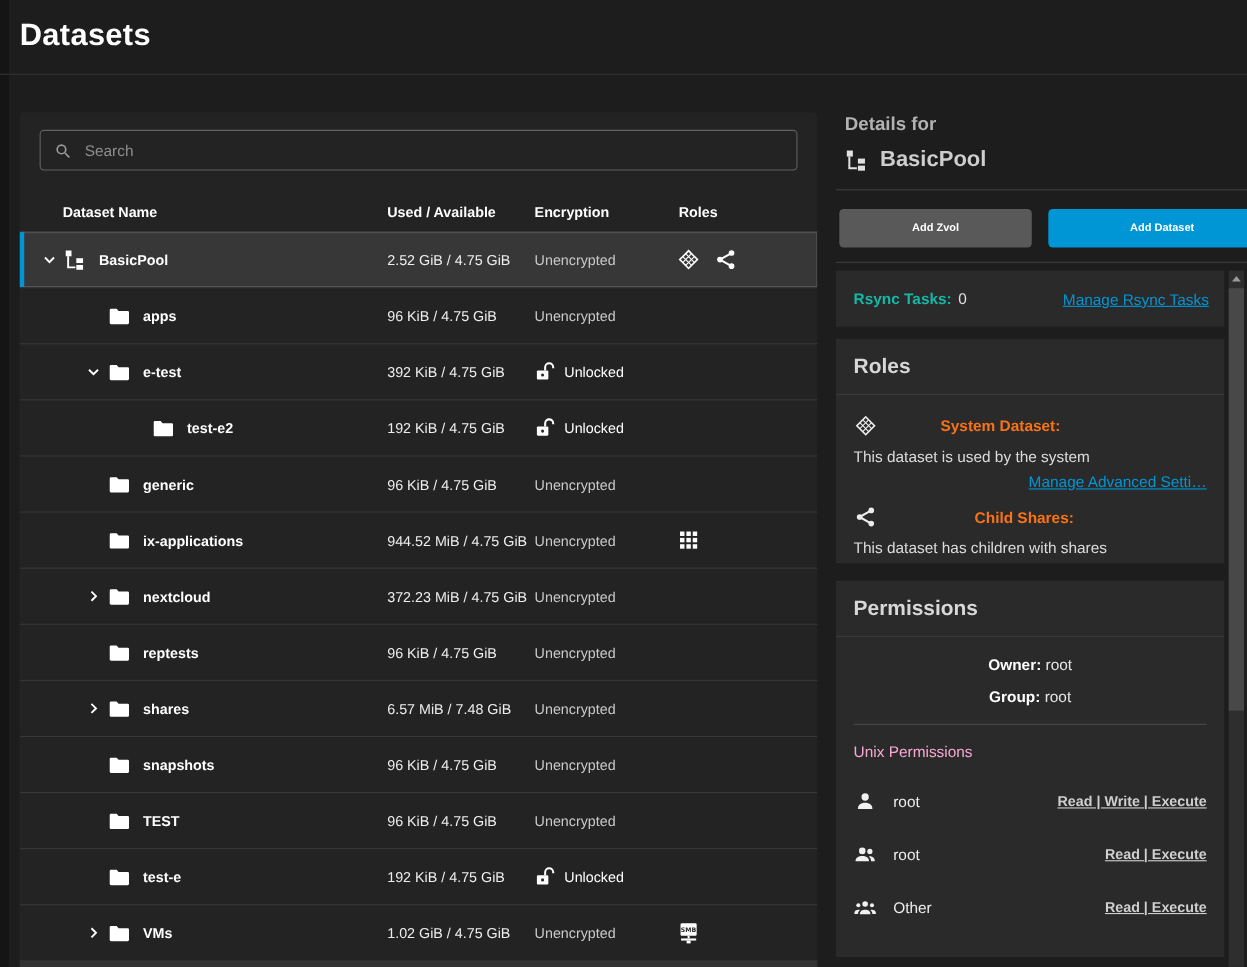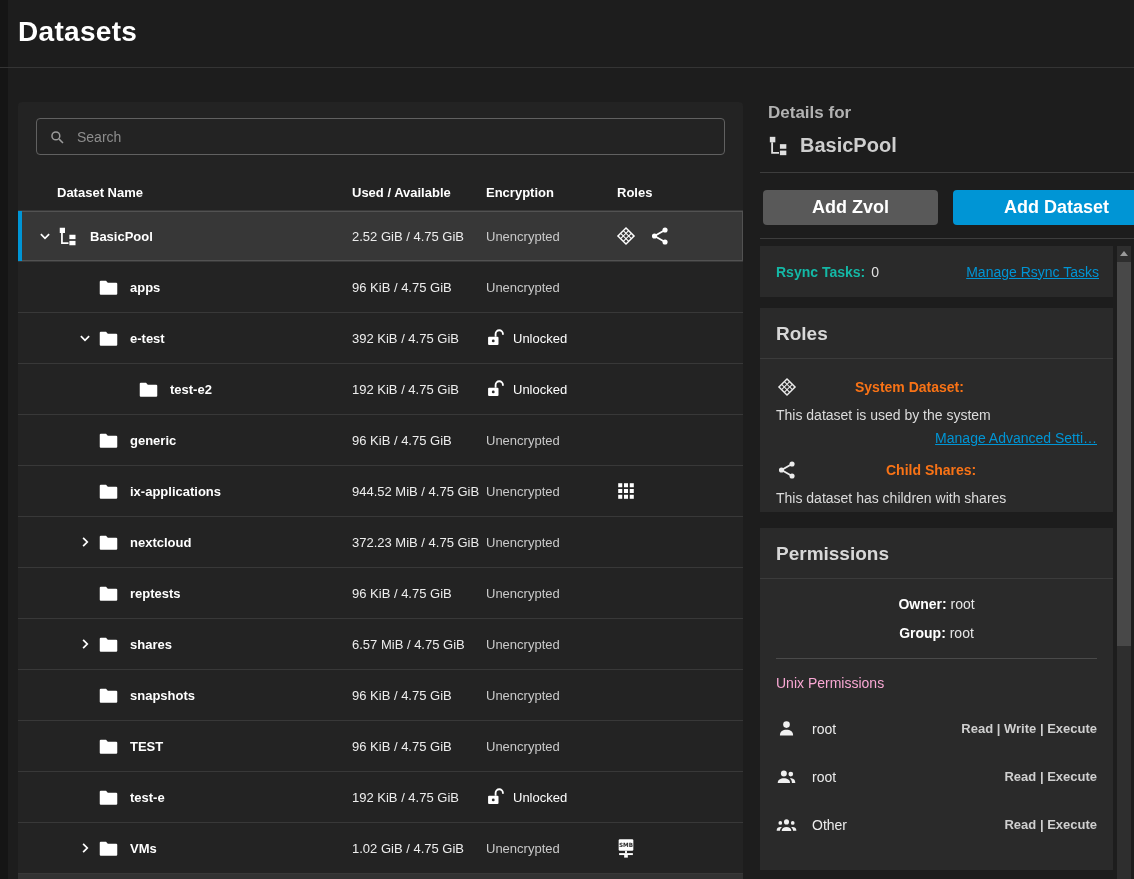--- a/index.html
+++ b/index.html
@@ -44,21 +44,21 @@
   .row-sliver{height:6px;border-top:1px solid var(--divider);background:#323232;}
 
   
   #details-panel{position:absolute;left:760px;top:96px;width:374px;height:783px;}
   .det-heading{margin:7px 0 11px 8px;font-size:17px;font-weight:bold;color:#b2b2b2;}
   .det-dsline{margin:11px 0 0 8px;display:flex;align-items:center;gap:10px;}
   .dsicon{width:22px;height:22px;color:#e0e0e0;}
   .det-dsname{font-size:20px;font-weight:bold;color:#cecece;}
   .det-div1{position:absolute;left:0;top:76px;width:374px;height:1px;background:#3d3d3d;}
   .btn-row{position:absolute;left:3px;top:94px;display:flex;gap:15px;}
-  .btn{height:35px;border:none;border-radius:4px;font-family:inherit;font-size:18px;font-weight:bold;color:#fff;cursor:pointer;}
+  .btn{height:35px;border:none;border-radius:4px;font-family:inherit;font-size:10px;font-weight:bold;color:#fff;cursor:pointer;}
   .btn-zvol{width:175px;background:#595959;}
   .btn-dataset{width:207px;background:var(--accent);}
   .det-div2{position:absolute;left:0;top:142px;width:374px;height:1px;background:#3d3d3d;}
 
   .scroll-area{position:absolute;left:0;top:150px;width:374px;height:633px;}
   .card{position:absolute;left:0;width:353px;background:var(--card);box-sizing:border-box;}
   .card-rsync{top:0;height:51px;display:flex;align-items:center;justify-content:space-between;padding:0 14px 0 16px;}
   .rsync-label{font-size:14px;font-weight:bold;color:#14b8a6;}
   .rsync-count{font-size:14px;font-weight:normal;color:#e0e0e0;margin-left:6px;}
   a.link{color:var(--accent);text-decoration:underline;font-size:14px;cursor:pointer;}
@@ -74,21 +74,21 @@
   .role-head.second{margin-top:13px;gap:44px;}
 
   .perm-line{margin-top:2px;margin-bottom:13px;font-size:14px;color:#e6e6e6;text-align:center;}
   .perm-line b{color:#fff;}
   .perm-div{border-top:1px solid #4a4a4a;margin-top:17px;}
   .unix-title{margin-top:16px;color:#f9a8d4;font-size:14px;}
   .perm-entry{display:flex;align-items:center;justify-content:space-between;margin-top:27px;}
   .perm-left{display:flex;align-items:center;gap:15px;}
   .pmicon{width:21px;height:21px;color:#f0f0f0;}
   .perm-name{font-size:14px;color:#ececec;}
-  .perm-rights{font-size:13px;color:#cfcfcf;font-weight:bold;}
+  .perm-rights{font-size:13px;color:#cfcfcf;font-weight:bold;text-decoration:underline;}
 
   .sb{position:absolute;left:357px;top:0;width:14px;height:633px;background:#2e2e2e;}
   .sb-up{height:15px;display:flex;align-items:center;justify-content:center;cursor:pointer;}
   .sb-up .tri{width:0;height:0;border-left:4px solid transparent;border-right:4px solid transparent;border-bottom:5px solid #9a9a9a;}
   .sb-thumb{position:absolute;left:0;top:16px;width:14px;height:384px;background:#484848;cursor:pointer;}
 </style>
 </head>
 <body>
 
 <div id="stage">
@@ -323,21 +323,21 @@
               </svg>
             </span>
             <span class="row-icon">
               <svg viewBox="0 0 24 24" fill="currentColor">
                 <path d="M2 5.5a1.2 1.2 0 0 1 1.2-1.2h6l2 2.3h9.6A1.2 1.2 0 0 1 22 7.8V19a1.2 1.2 0 0 1-1.2 1.2H3.2A1.2 1.2 0 0 1 2 19z"></path>
               </svg>
             </span>
             <span class="row-name">shares</span>
           </div>
           <div class="cell cell-used">
-            <span>6.57 MiB / 4.75 GiB</span>
+            <span>6.57 MiB / 7.48 GiB</span>
           </div>
           <div class="cell cell-enc">
             <span>Unencrypted</span>
           </div>
           <div class="cell cell-roles"></div>
         </div>
         <div class="row lvl1">
           <div class="cell cell-name">
             <span class="expander"></span>
             <span class="row-icon">

